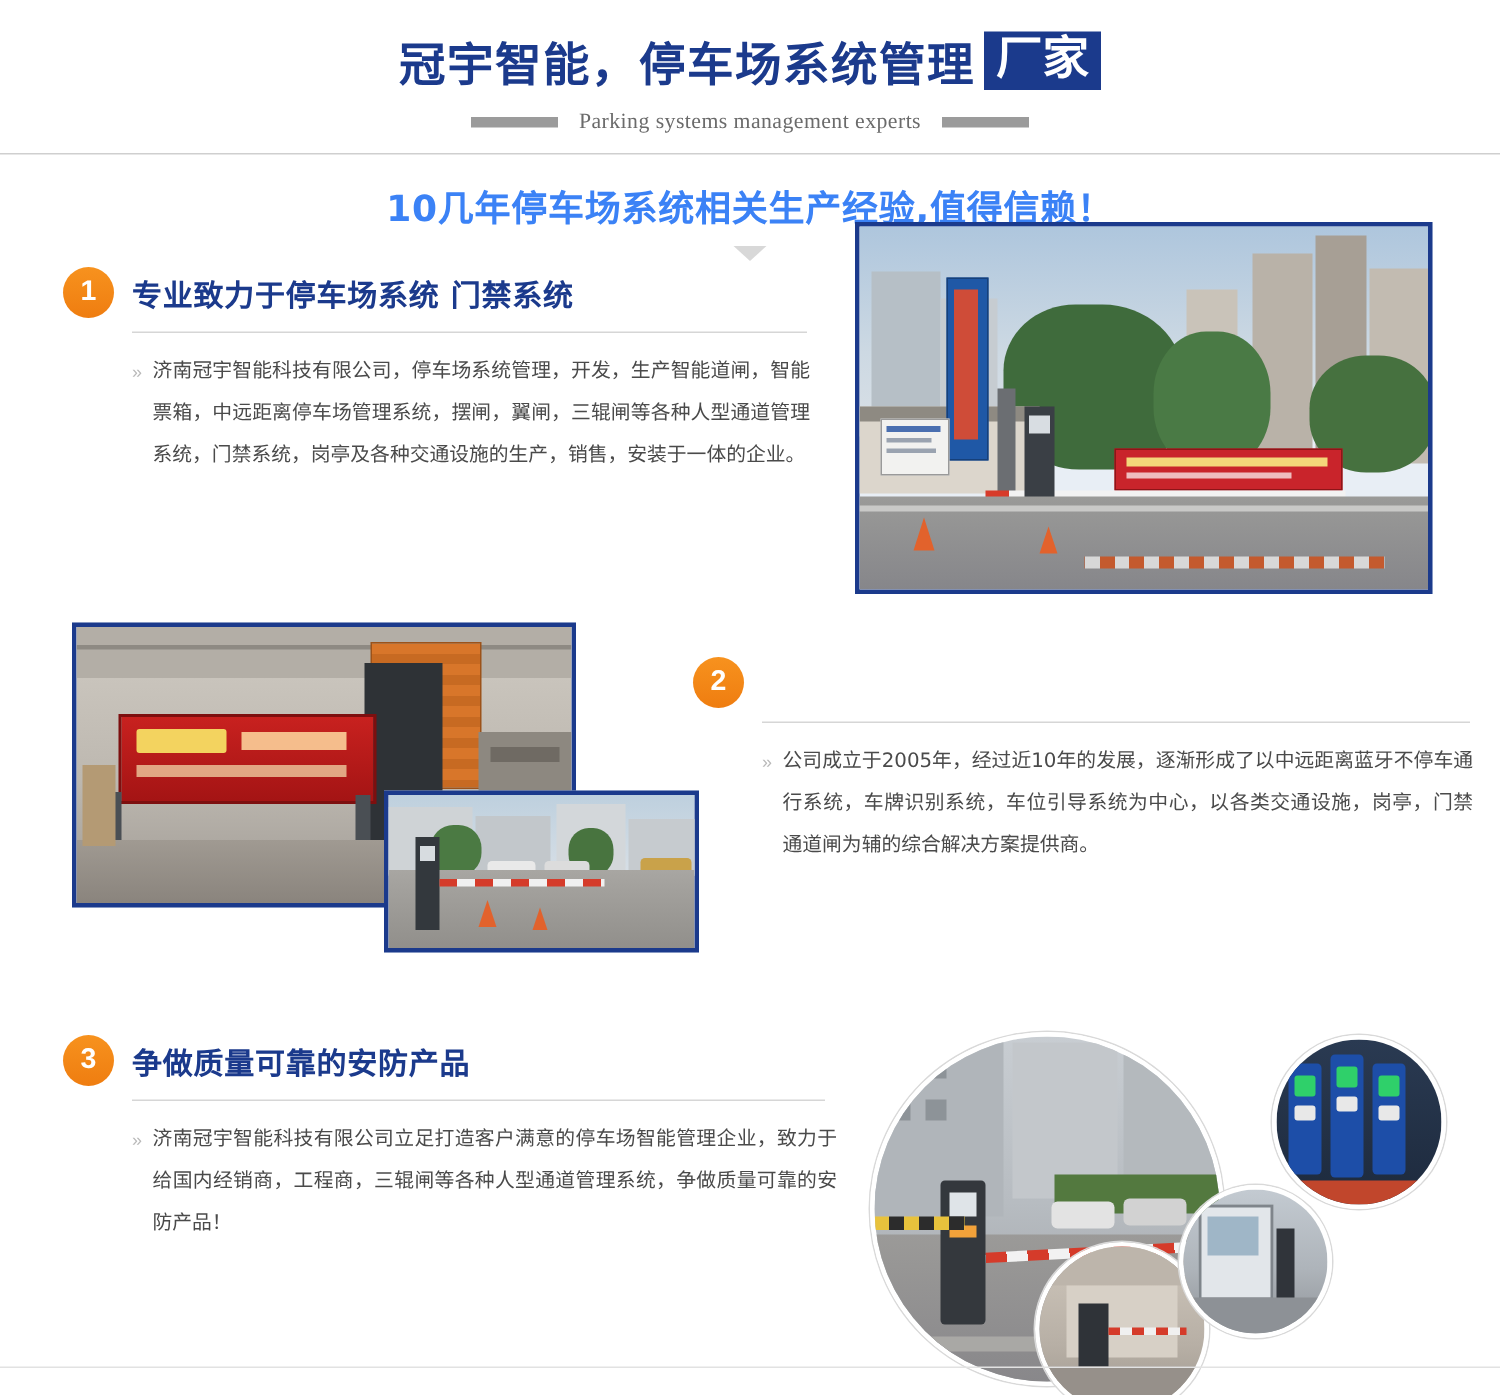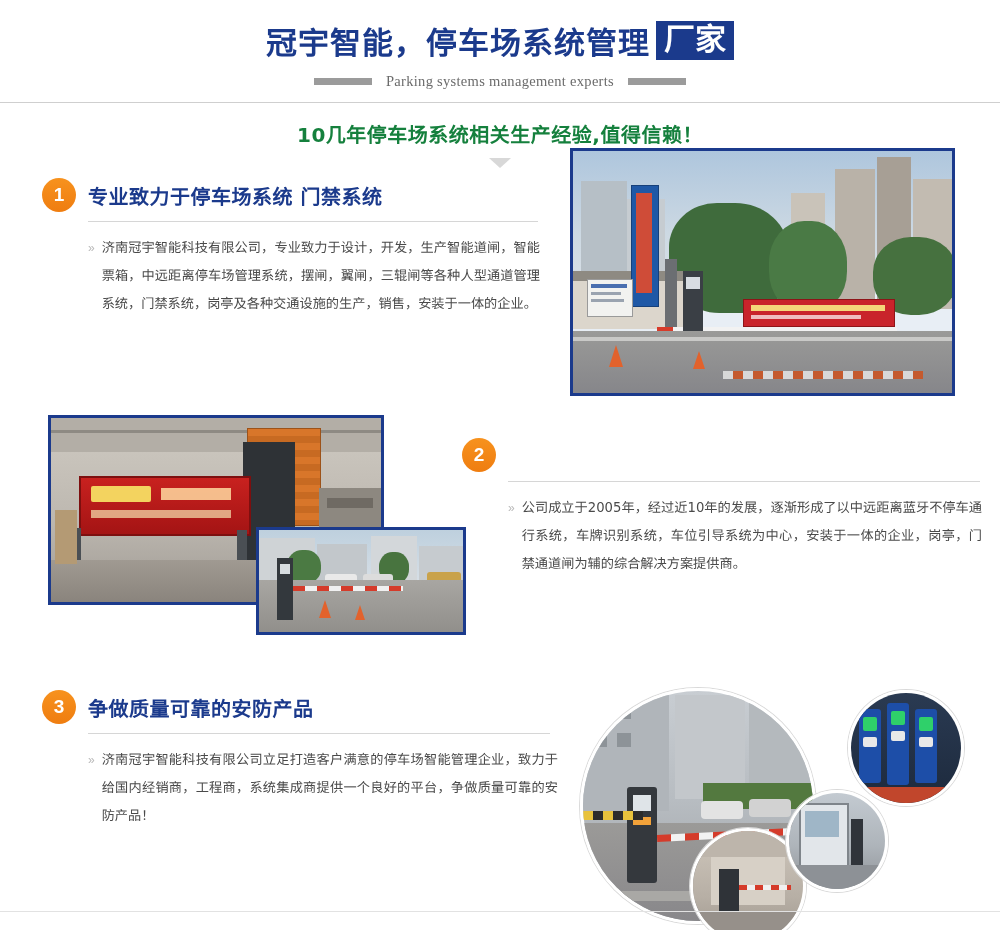--- a/index.html
+++ b/index.html
@@ -76,23 +76,23 @@
   .hr-line {
     margin: 12px auto 0 auto;
     width: 1000px;
     height: 1px;
     background: #cfcfcf;
   }
 
   .red-title {
     margin-top: 16px;
     text-align: center;
-    font-size: 20px;
+    font-size: 24px;
     font-weight: bold;
-    color: #15803d;
+    color: #3b82f6;
     letter-spacing: 0.5px;
     font-family: "DejaVu Sans", "Liberation Sans", sans-serif;
   }
 
   .caret {
     width: 0; height: 0;
     border-left: 11px solid transparent;
     border-right: 11px solid transparent;
     border-top: 10px solid #d8d8d8;
     margin: 10px auto 0 auto;
@@ -210,21 +210,21 @@
   </div>
 
   <div class="section" style="left:42px; top:178px; width:470px;">
     <div class="sec-head">
       <div class="num-circle">1</div>
       <div class="sec-title">专业致力于停车场系统 门禁系统</div>
     </div>
     <div class="sec-underline" style="width:450px; margin-left:46px;"></div>
     <div class="sec-body" style="margin-left:46px; width:452px;">
       <span class="bullet">»</span>
-      <span class="sec-text">济南冠宇智能科技有限公司，专业致力于设计，开发，生产智能道闸，智能票箱，中远距离停车场管理系统，摆闸，翼闸，三辊闸等各种人型通道管理系统，门禁系统，岗亭及各种交通设施的生产，销售，安装于一体的企业。</span>
+      <span class="sec-text">济南冠宇智能科技有限公司，停车场系统管理，开发，生产智能道闸，智能票箱，中远距离停车场管理系统，摆闸，翼闸，三辊闸等各种人型通道管理系统，门禁系统，岗亭及各种交通设施的生产，销售，安装于一体的企业。</span>
     </div>
   </div>
 
   <div class="frame" style="left:570px; top:148px; width:385px; height:248px;">
     <div class="photo" title="">
 
       <div class="sky blk" style="height:58%; background:linear-gradient(180deg,#aec6dd 0%,#cdd9e3 60%,#d9e0e6 100%);"></div>
 
       <div class="blk" style="left:262px; top:18px; width:40px; height:140px; background:#b9b2a8;"></div>
       <div class="blk" style="left:304px; top:6px; width:34px; height:152px; background:#a79f95;"></div>
@@ -268,21 +268,21 @@
     </div>
   </div>
 
   <div class="section" style="left:462px; top:438px; width:500px;">
     <div class="sec-head">
       <div class="num-circle">2</div>
     </div>
     <div class="sec-underline" style="width:472px; margin-left:46px;"></div>
     <div class="sec-body" style="margin-left:46px; width:474px;">
       <span class="bullet">»</span>
-      <span class="sec-text">公司成立于2005年，经过近10年的发展，逐渐形成了以中远距离蓝牙不停车通行系统，车牌识别系统，车位引导系统为中心，安装于一体的企业，岗亭，门禁通道闸为辅的综合解决方案提供商。</span>
+      <span class="sec-text">公司成立于2005年，经过近10年的发展，逐渐形成了以中远距离蓝牙不停车通行系统，车牌识别系统，车位引导系统为中心，以各类交通设施，岗亭，门禁通道闸为辅的综合解决方案提供商。</span>
     </div>
   </div>
 
   <div class="frame" style="left:48px; top:415px; width:336px; height:190px;">
     <div class="photo">
       <div class="blk" style="inset:0; position:absolute; background:linear-gradient(180deg,#cfcac2 0%,#bdb8b0 55%,#9f9a94 100%);"></div>
 
       <div class="blk" style="left:0; top:0; width:100%; height:34px; background:#b3aea6;"></div>
       <div class="blk" style="left:0; top:12px; width:100%; height:3px; background:#8e8a83;"></div>
 
@@ -333,21 +333,21 @@
   </div>
 
   <div class="section" style="left:42px; top:690px; width:500px;">
     <div class="sec-head">
       <div class="num-circle">3</div>
       <div class="sec-title">争做质量可靠的安防产品</div>
     </div>
     <div class="sec-underline" style="width:462px; margin-left:46px;"></div>
     <div class="sec-body" style="margin-left:46px; width:470px;">
       <span class="bullet">»</span>
-      <span class="sec-text">济南冠宇智能科技有限公司立足打造客户满意的停车场智能管理企业，致力于给国内经销商，工程商，系统集成商提供一个良好的平台，争做质量可靠的安防产品！</span>
+      <span class="sec-text">济南冠宇智能科技有限公司立足打造客户满意的停车场智能管理企业，致力于给国内经销商，工程商，三辊闸等各种人型通道管理系统，争做质量可靠的安防产品！</span>
     </div>
   </div>
 
   <div class="circ" style="left:580px; top:688px; width:230px; height:230px;">
     <div class="photo">
       <div class="blk" style="inset:0; position:absolute; background:linear-gradient(180deg,#c8cdd2 0%,#b7bcc1 48%,#9b9ea1 100%);"></div>
 
       <div class="blk" style="left:0; top:0; width:86px; height:120px; background:#b0b5ba;"></div>
       <div class="blk" style="left:10px; top:14px; width:14px; height:14px; background:#8d9398;"></div>
       <div class="blk" style="left:34px; top:14px; width:14px; height:14px; background:#8d9398;"></div>

